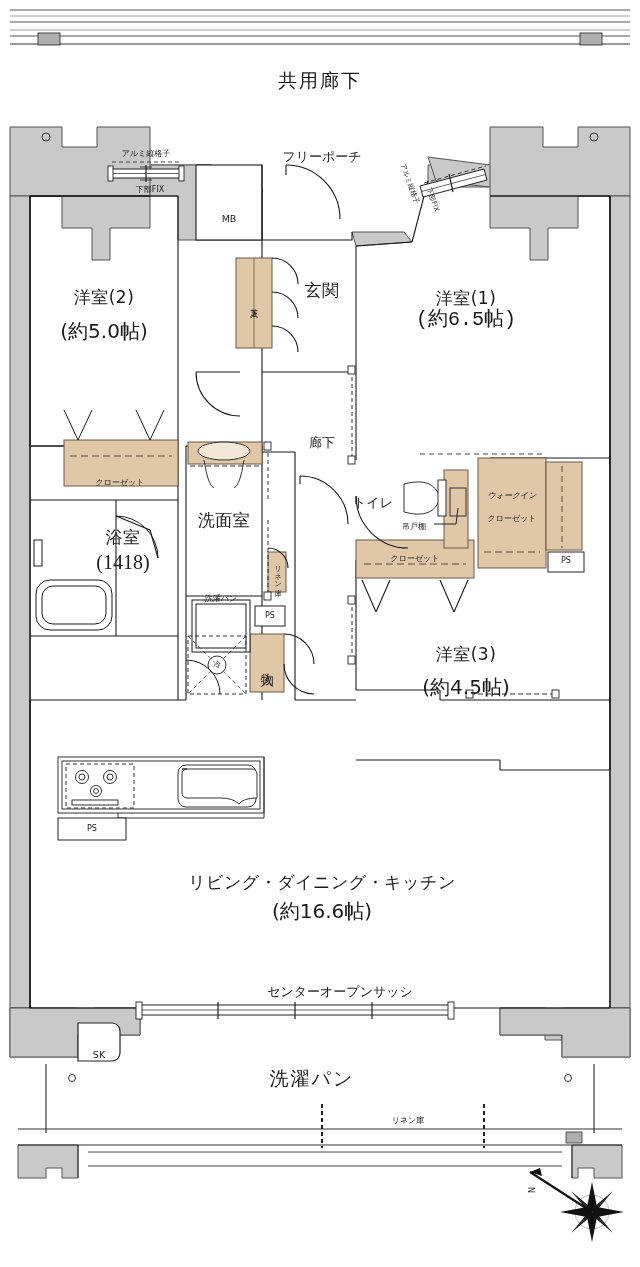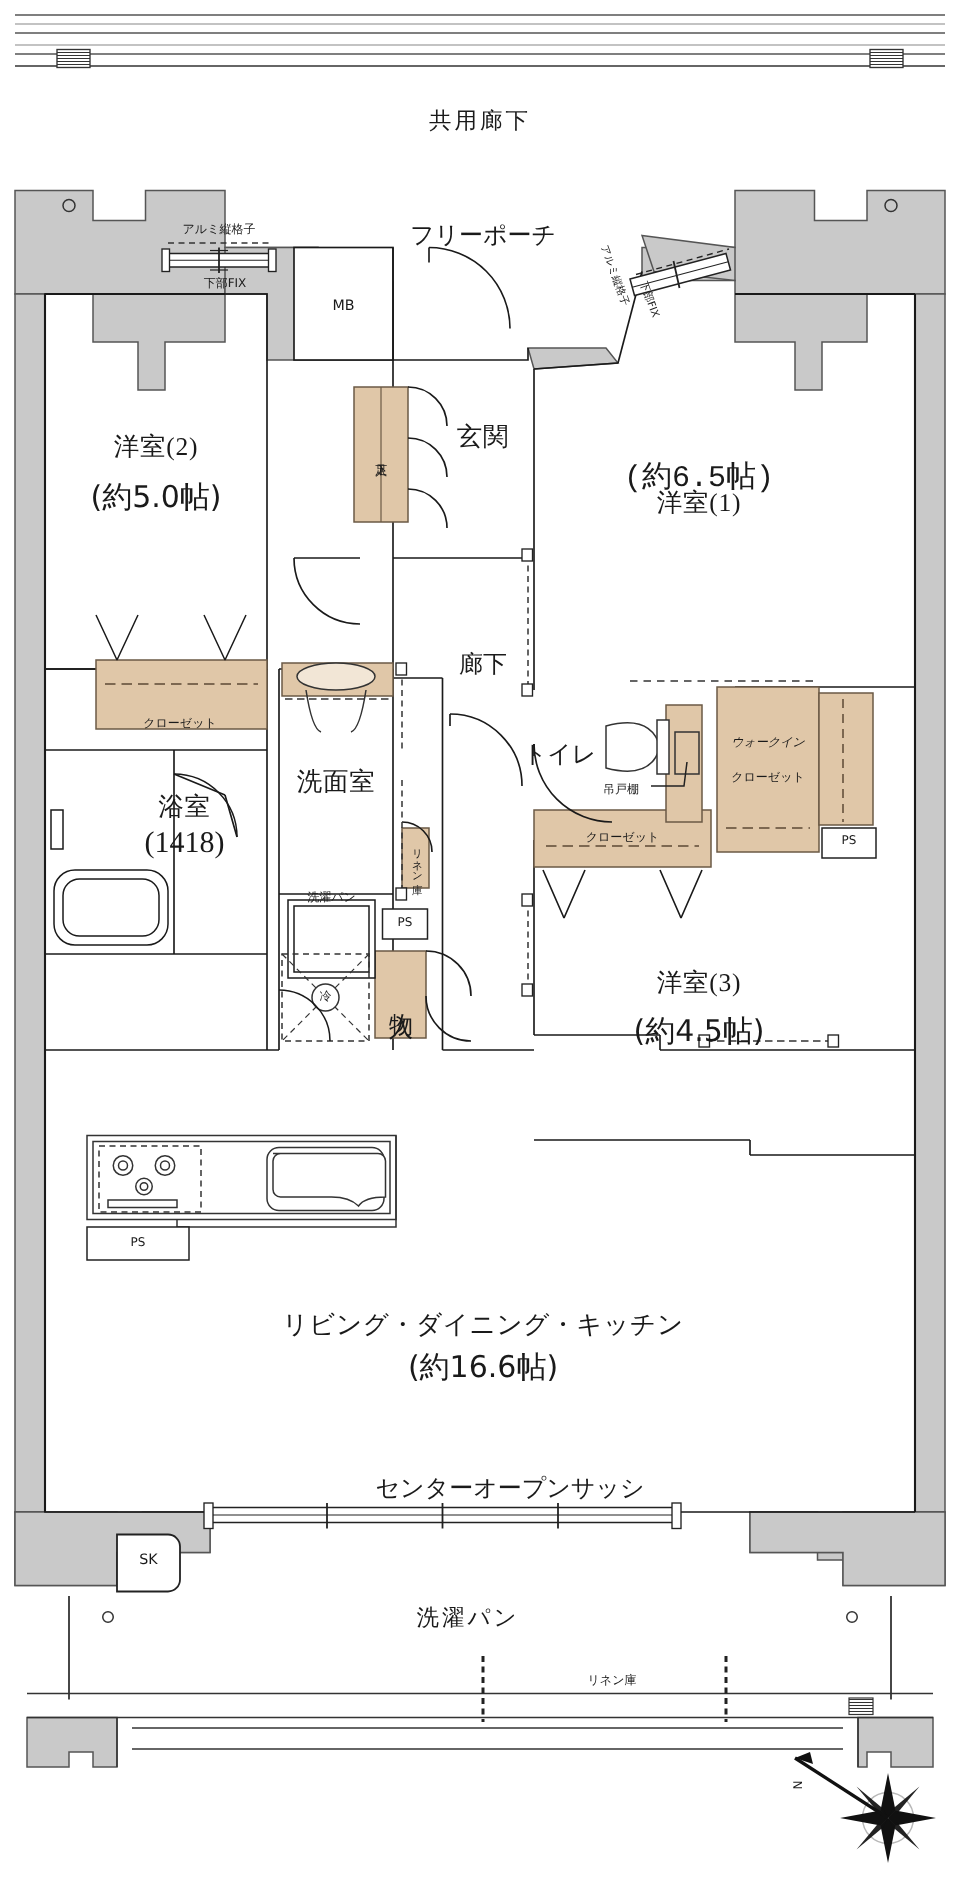--- a/index.html
+++ b/index.html
@@ -5,27 +5,27 @@
 <style>
   html,body{margin:0;padding:0;background:#ffffff;}
   body{
     width:640px;height:1267px;position:relative;overflow:hidden;
     font-family:"DejaVu Sans","Liberation Sans",sans-serif;
     color:#1a1a1a;
   }
   #plan{position:absolute;left:0;top:0;width:640px;height:1267px;}
   .lbl{position:absolute;white-space:nowrap;line-height:1.12;}
   .lbl.c{transform:translate(-50%,-50%);}
-  .room-name{font-size:17px;letter-spacing:.5px;text-align:center;font-family:Liberation Serif, serif;}
+  .room-name{font-size:17px;letter-spacing:.5px;text-align:center;}
   .room-size{font-size:20px;text-align:center;}
   .tiny{font-size:8px;}
   .tiny2{font-size:7px;}
-  .small{font-size:9.5px;}
-  .mid{font-size:16px;}
-  .head{font-size:15px;letter-spacing:2px;}
+  .small{font-size:9.5px;margin-top:14px;}
+  .mid{font-size:13px;}
+  .head{font-size:19px;letter-spacing:2px;}
   .vert{writing-mode:vertical-rl;text-orientation:upright;line-height:1.05;}
   .rot{transform-origin:center center;}
 </style>
 </head>
 <body>
 
 <svg id="plan" viewBox="0 0 640 1267" xmlns="http://www.w3.org/2000/svg">
   <defs>
     <pattern id="hatchsm" width="4" height="4" patternUnits="userSpaceOnUse">
       <rect width="4" height="4" fill="#ffffff"></rect>
@@ -329,21 +329,21 @@
 <div class="lbl c tiny" style="left:150px;top:190px;">下部FIX</div>
 
 <div class="lbl c tiny2 rot" style="left:409px;top:184px;transform:translate(-50%,-50%) rotate(70deg);">アルミ縦格子</div>
 <div class="lbl c tiny2 rot" style="left:432px;top:200px;transform:translate(-50%,-50%) rotate(70deg);">下部FIX</div>
 
 <div class="lbl c small" style="left:229px;top:205px;">MB</div>
 
 <div class="lbl c room-name" style="left:104px;top:298px;">洋室(2)</div>
 <div class="lbl c room-size" style="left:104px;top:331px;">(約5.0帖)</div>
 
-<div class="lbl c room-name" style="left:466px;top:299px;margin-top:36px;">洋室(1)</div>
+<div class="lbl c room-name" style="left:466px;top:299px;">洋室(1)</div>
 <div class="lbl c room-size" style="left:466px;top:320px;font-family:Liberation Mono, monospace;">(約6.5帖)</div>
 
 <div class="lbl c room-name" style="left:322px;top:291px;">玄関</div>
 
 <div class="lbl c vert tiny" style="left:253px;top:303px;">下足入</div>
 
 <div class="lbl c mid" style="left:322px;top:443px;">廊下</div>
 
 <div class="lbl c tiny" style="left:120px;top:483px;">クローゼット</div>
 

